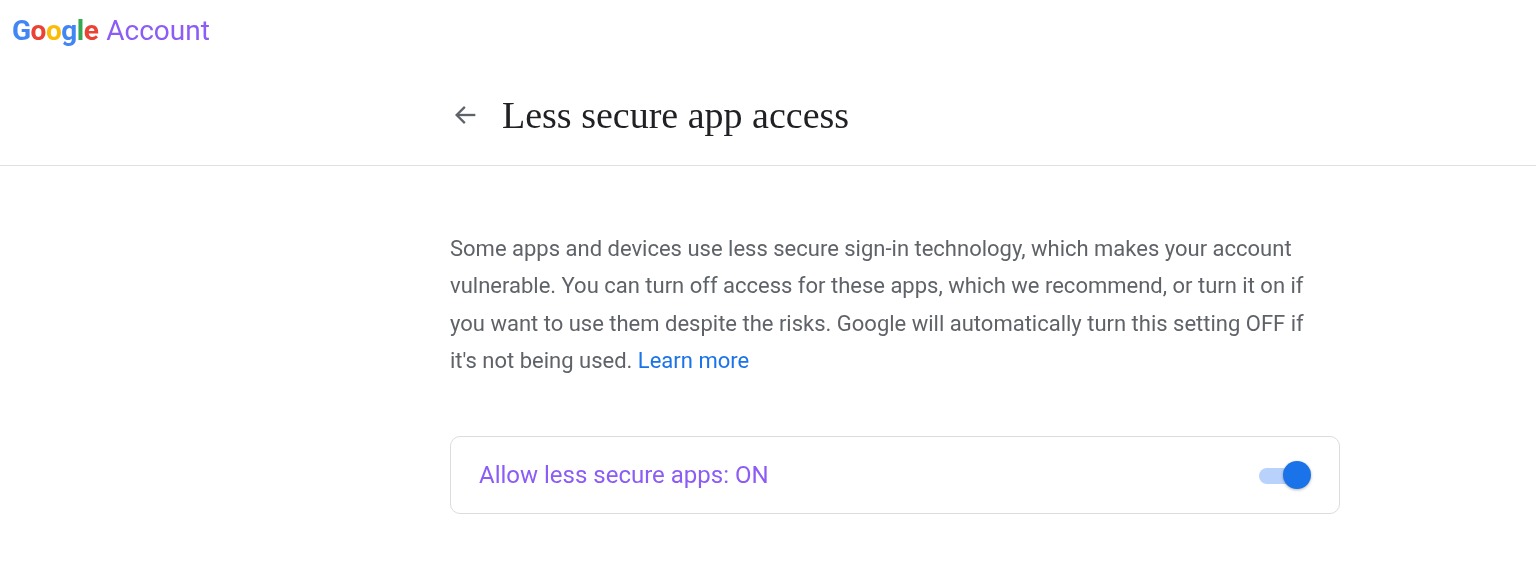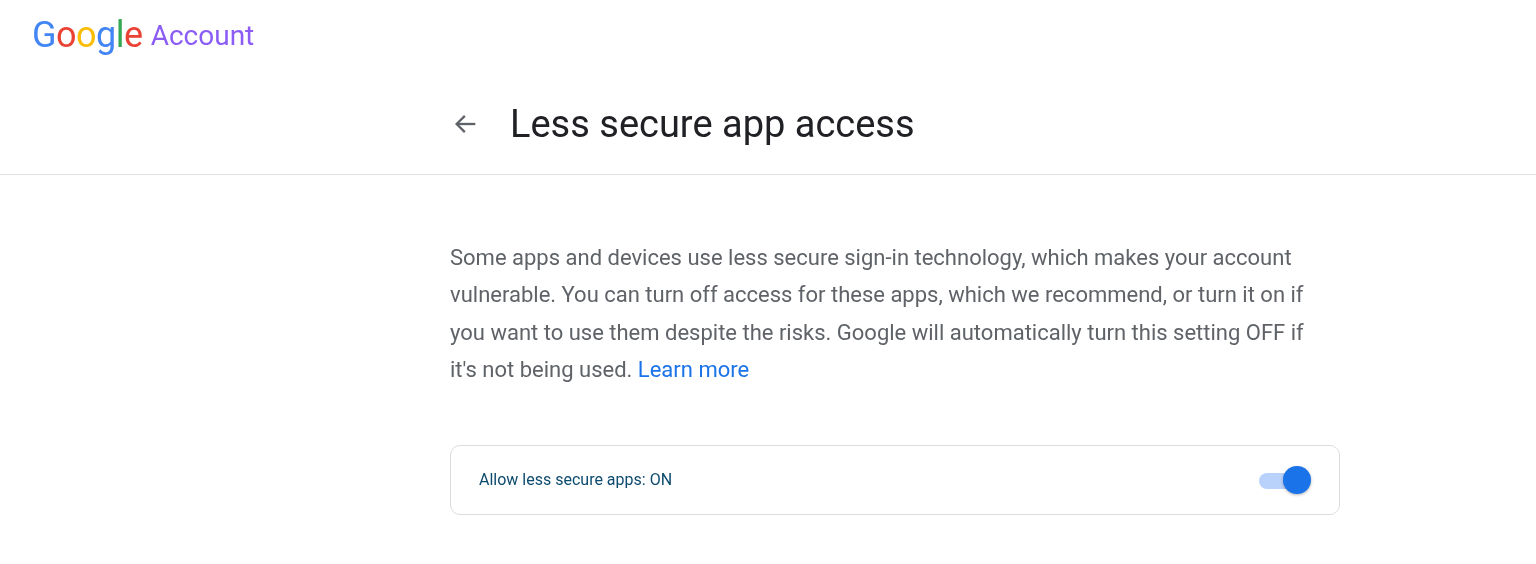--- a/index.html
+++ b/index.html
@@ -13,43 +13,43 @@
       color: #202124;
       width: 1536px;
     }
     .header {
       padding: 14px 12px 18px 12px;
       display: flex;
       align-items: center;
       gap: 6px;
     }
     .google-logo {
-      font-size: 36px;
-      font-weight: 400;
+      font-size: 28px;
+      font-weight: 700;
       letter-spacing: -0.5px;
-      margin-left: 20px;
     }
     .logo-g1 { color: #4285F4; }
     .logo-o1 { color: #EA4335; }
     .logo-o2 { color: #FBBC05; }
     .logo-g2 { color: #4285F4; }
     .logo-l { color: #34A853; }
     .logo-e { color: #EA4335; }
     .account-label {
       font-size: 28px;
       color: #8b5cf6;
       font-weight: 400;
       margin-left: 2px;
     }
     .title-row {
       display: flex;
       align-items: center;
-      gap: 28px;
+      gap: 20px;
       padding: 28px 0 28px 450px;
       border-bottom: 1px solid #e0e0e0;
+      font-family: Liberation Serif, serif;
     }
     .back-arrow {
       width: 32px;
       height: 32px;
       display: flex;
       align-items: center;
       justify-content: center;
       cursor: pointer;
       color: #5f6368;
     }
@@ -76,22 +76,22 @@
       margin-top: 56px;
       border: 1px solid #dadce0;
       border-radius: 10px;
       padding: 24px 28px;
       display: flex;
       align-items: center;
       justify-content: space-between;
       max-width: 890px;
     }
     .toggle-label {
-      font-size: 16px;
-      color: #0c4a6e;
+      font-size: 24px;
+      color: #8b5cf6;
     }
     .toggle-switch {
       position: relative;
       width: 52px;
       height: 20px;
       cursor: pointer;
     }
     .toggle-track {
       position: absolute;
       top: 3px;

